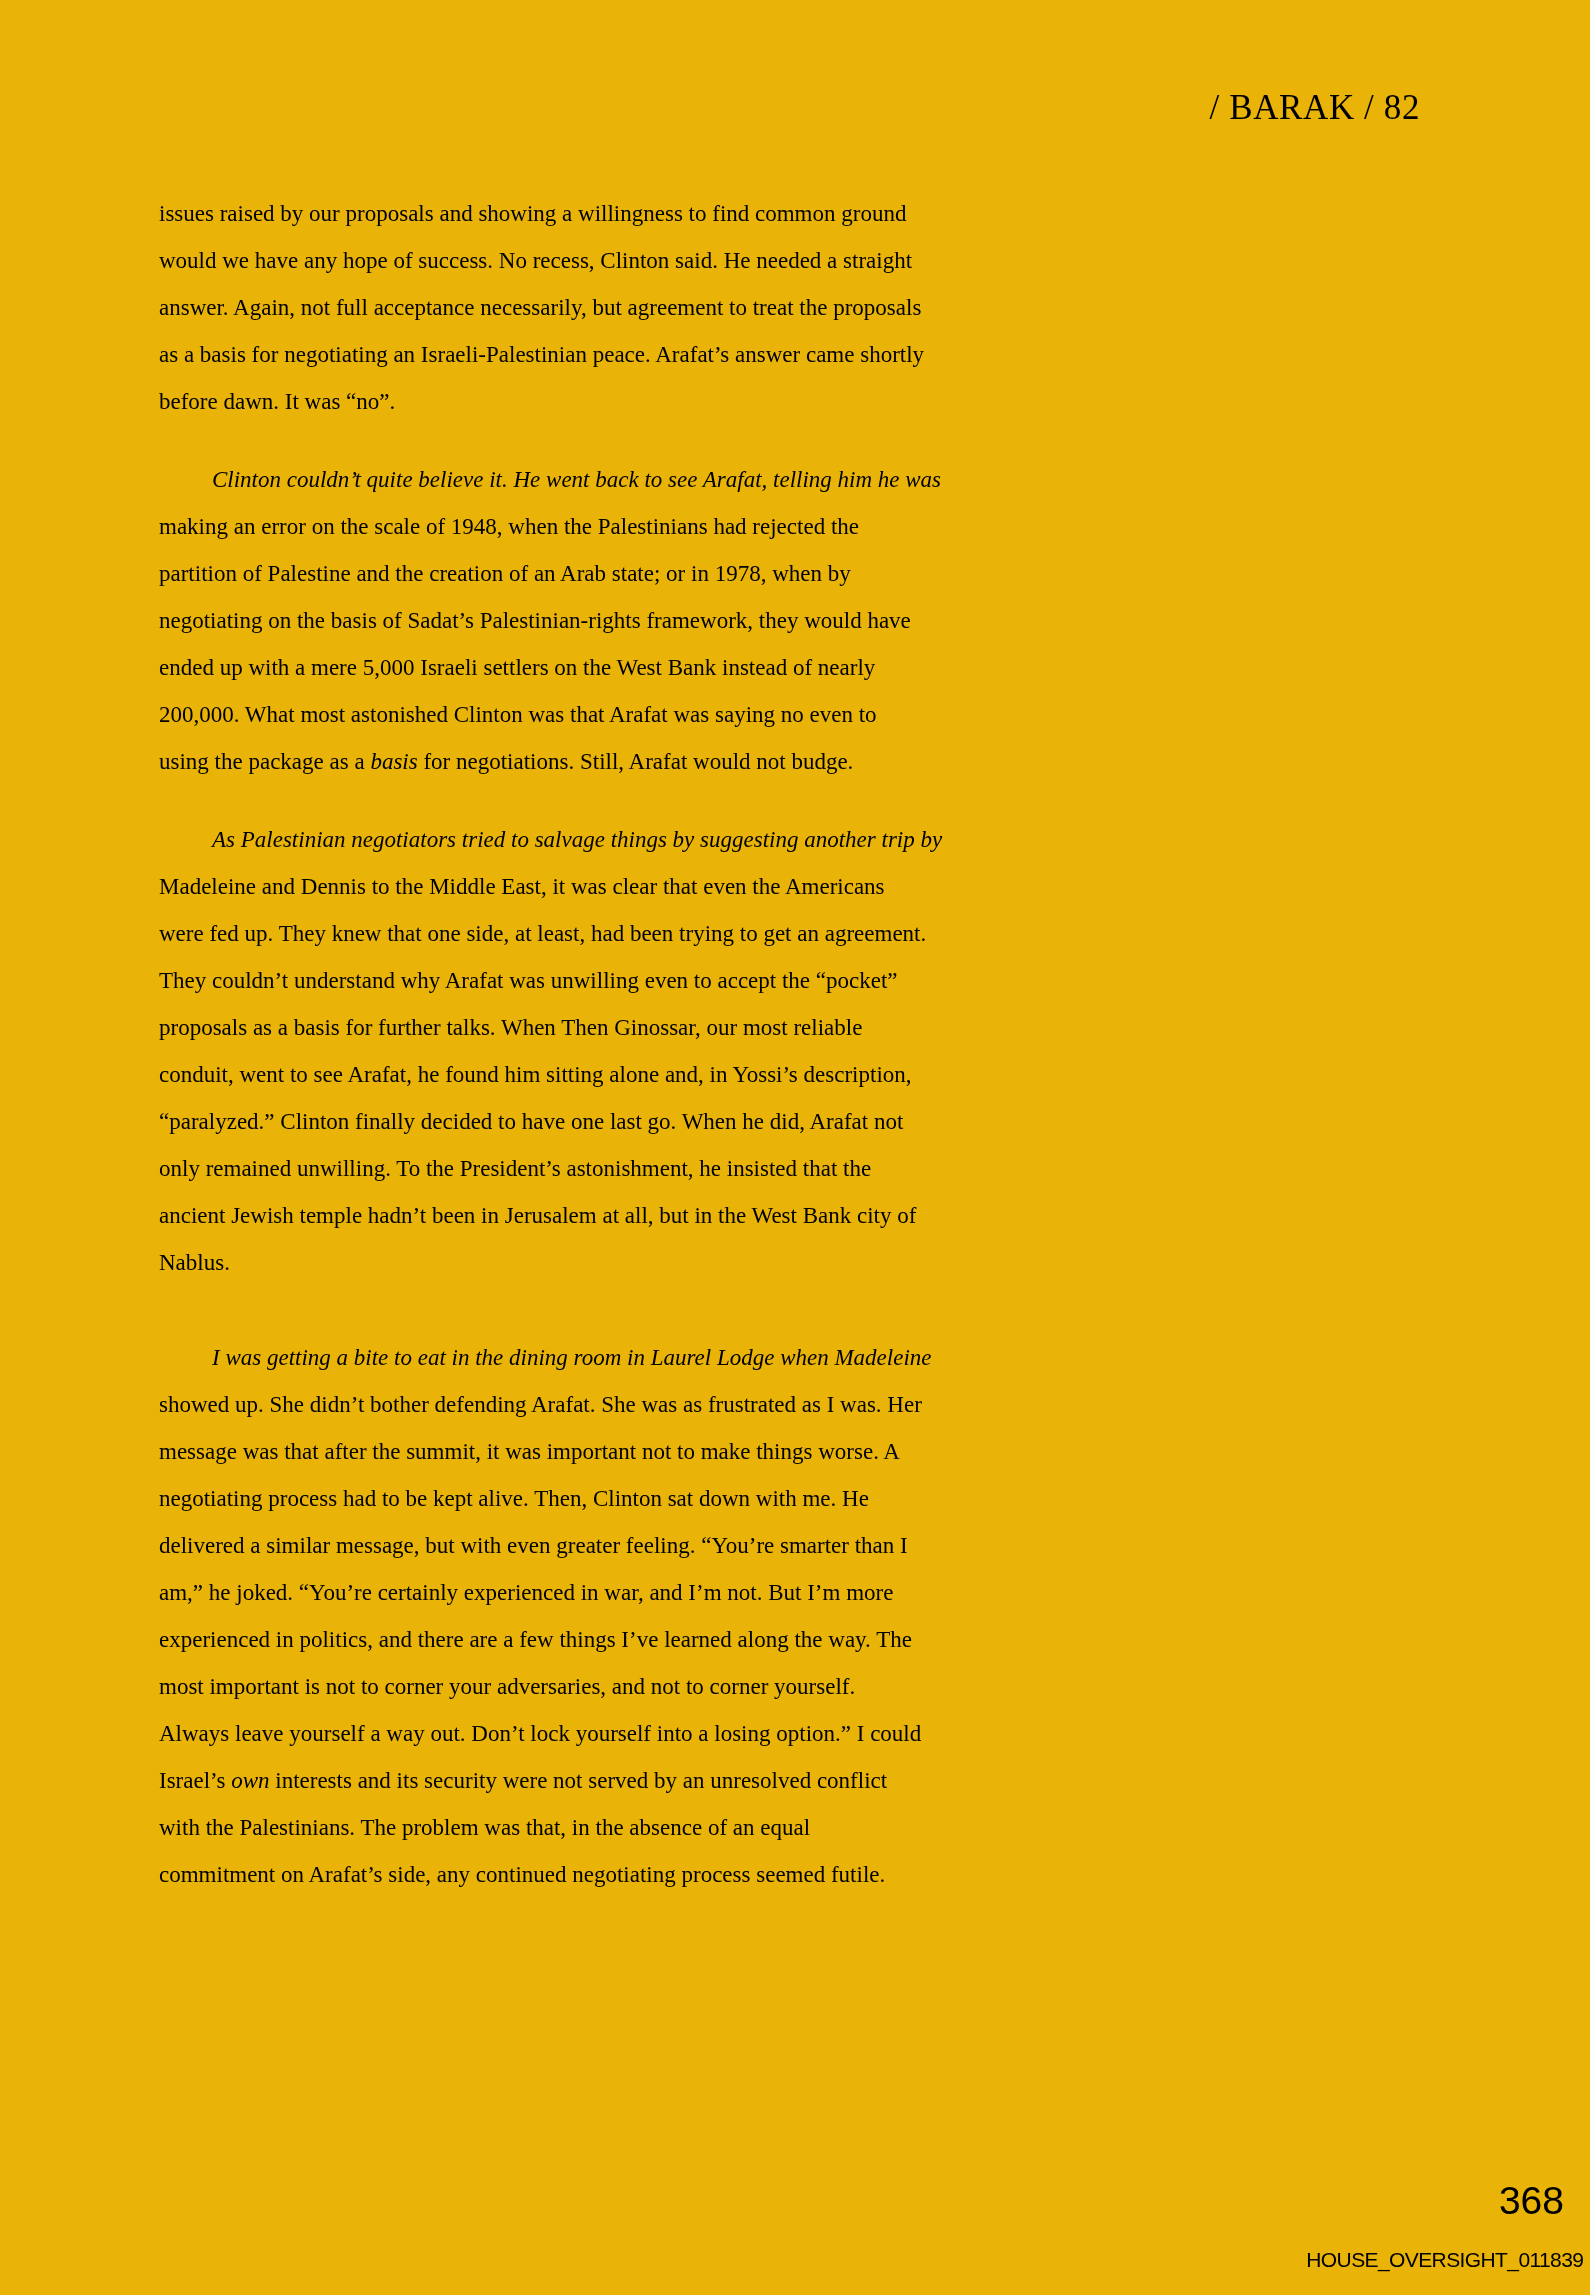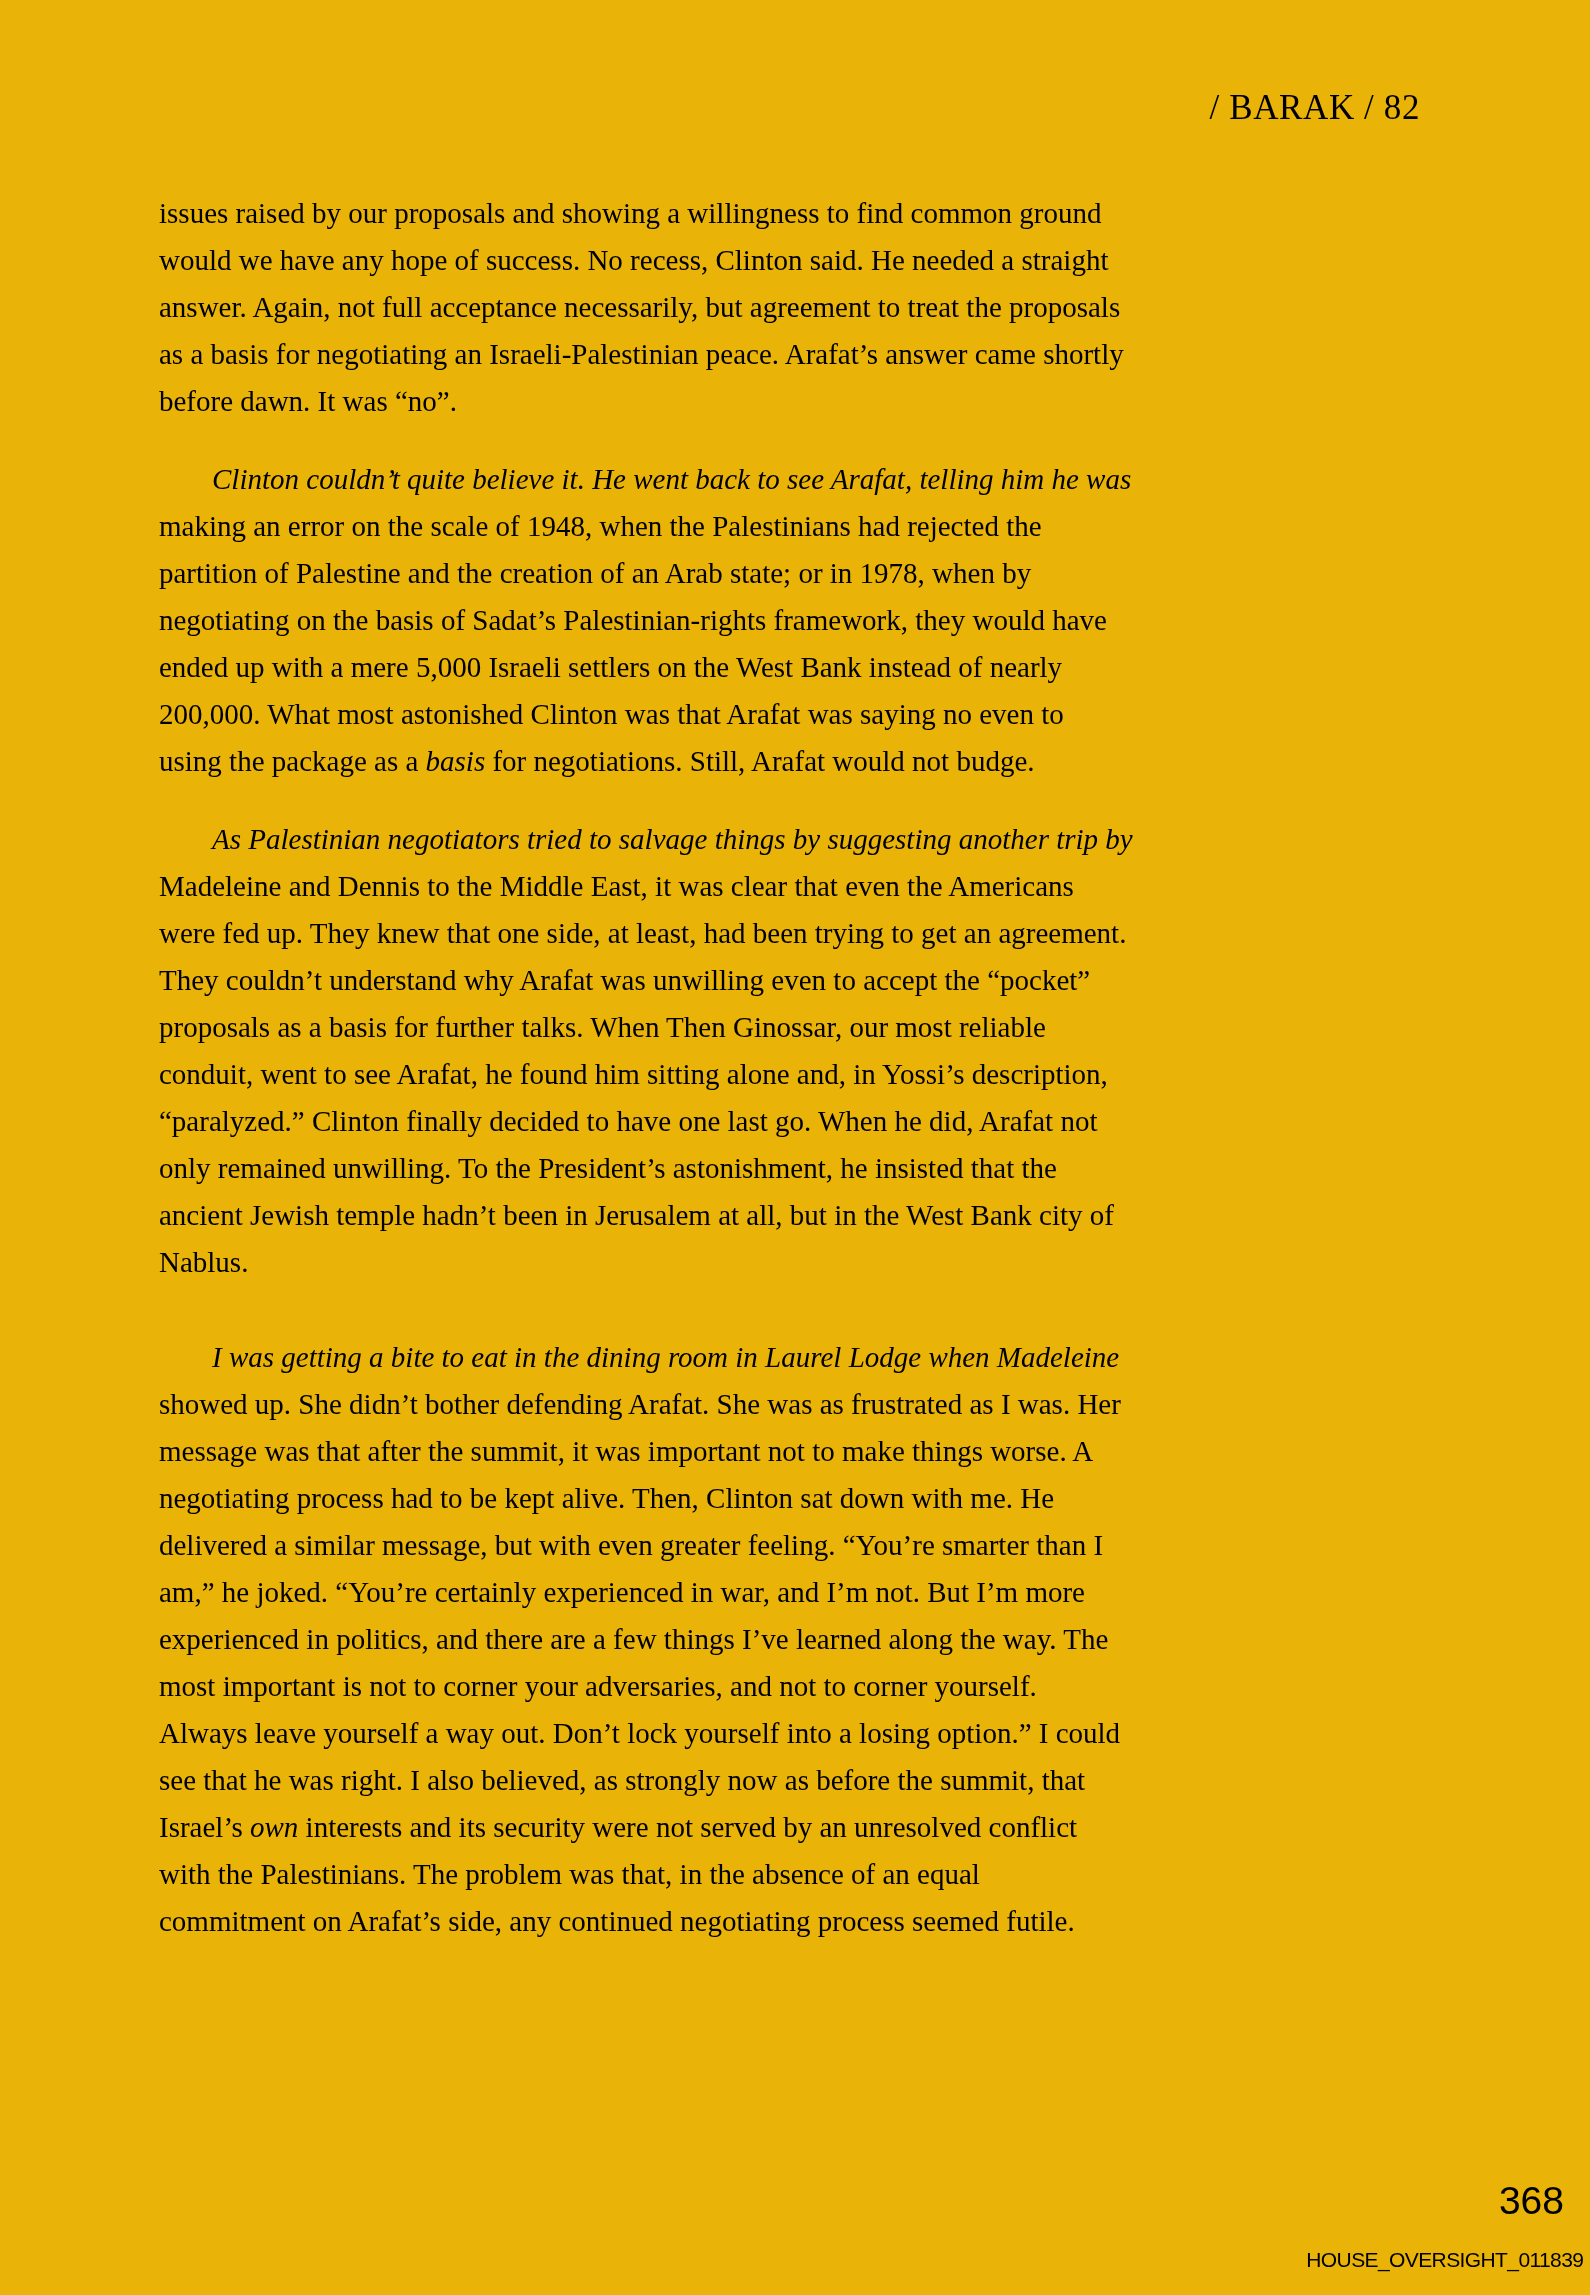--- a/index.html
+++ b/index.html
@@ -20,21 +20,21 @@
     font-size: 35px;
     line-height: 1;
     letter-spacing: 0.6px;
     white-space: pre;
   }
   .body-text {
     position: absolute;
     left: 159px;
     top: 190px;
     width: 1276px;
-    font-size: 29px;
+    font-size: 23px;
     line-height: 47px;
   }
   .para { margin: 0 0 31px 0; }
   .para:last-child { margin-bottom: 0; margin-top: 48px; }
   .para.indent .line:first-child { padding-left: 53px; font-style: italic; }
   .line { white-space: pre; }
   .line em { font-style: italic; }
   .page-number {
     position: absolute;
     top: 2181px;
@@ -92,21 +92,20 @@
       <div class="para indent">
         <div class="line"><span>I was getting a bite to eat in the dining room in Laurel Lodge when Madeleine</span></div>
         <div class="line"><span>showed up. She didn’t bother defending Arafat. She was as frustrated as I was. Her</span></div>
         <div class="line"><span>message was that after the summit, it was important not to make things worse. A</span></div>
         <div class="line"><span>negotiating process had to be kept alive. Then, Clinton sat down with me. He</span></div>
         <div class="line"><span>delivered a similar message, but with even greater feeling. “You’re smarter than I</span></div>
         <div class="line"><span>am,” he joked. “You’re certainly experienced in war, and I’m not. But I’m more</span></div>
         <div class="line"><span>experienced in politics, and there are a few things I’ve learned along the way. The</span></div>
         <div class="line"><span>most important is not to corner your adversaries, and not to corner yourself.</span></div>
         <div class="line"><span>Always leave yourself a way out. Don’t lock yourself into a losing option.” I could</span></div>
-        <div class="line"><span>see that he was right. I also believed, as strongly now as before the summit, that</span></div>
         <div class="line"><span>Israel’s </span><em>own</em><span> interests and its security were not served by an unresolved conflict</span></div>
         <div class="line"><span>with the Palestinians. The problem was that, in the absence of an equal</span></div>
         <div class="line"><span>commitment on Arafat’s side, any continued negotiating process seemed futile.</span></div>
       </div>
     </div>
 
   <div class="page-number">368</div>
 
   <div class="bates">HOUSE_OVERSIGHT_011839</div>
 </div>

